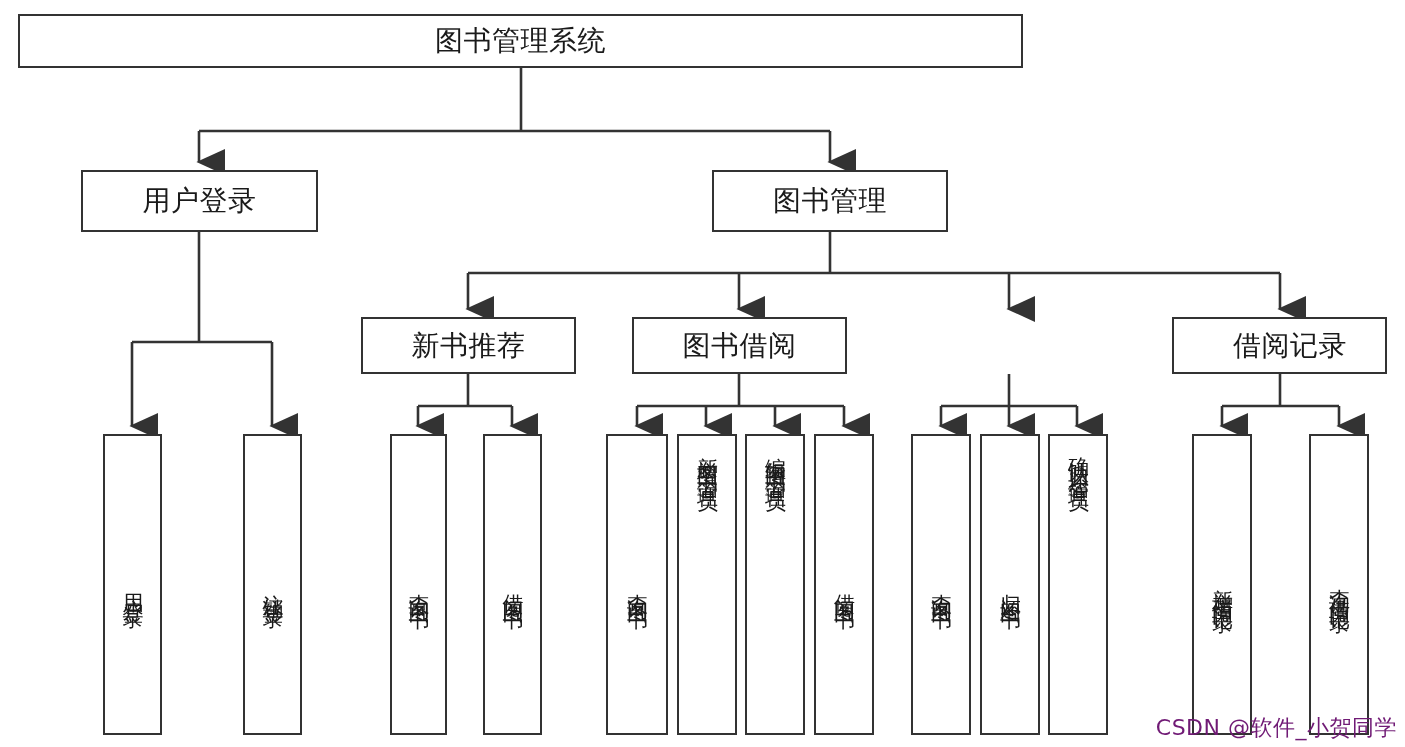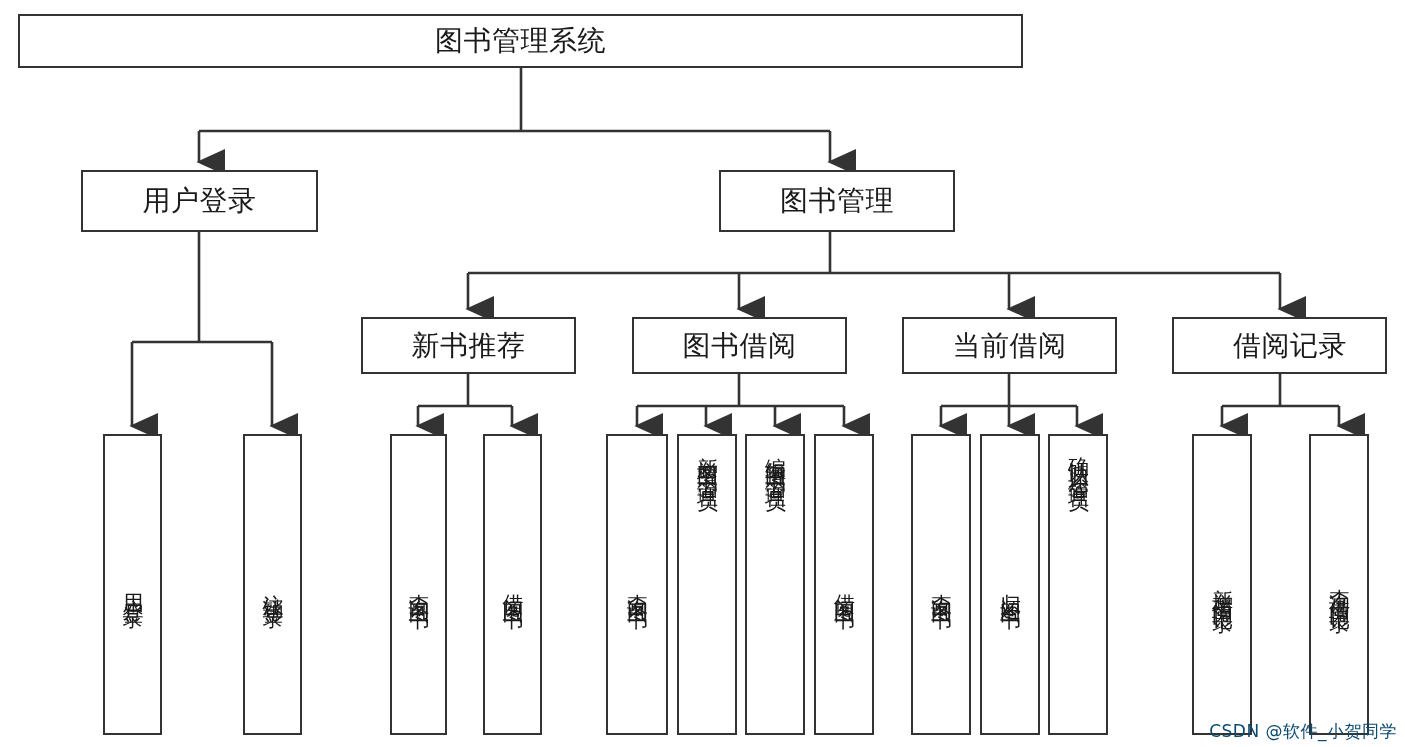--- a/index.html
+++ b/index.html
@@ -55,22 +55,22 @@
     line-height: 1;
     white-space: nowrap;
   }
   .node-box.leaf.center-v {
     align-items: center;
   }
   .watermark {
     position: absolute;
     right: 8px;
     bottom: 4px;
-    font-size: 17px;
-    color: #0c4a6e;
+    font-size: 22px;
+    color: #701a75;
     white-space: nowrap;
     letter-spacing: 0.5px;
   }
 </style>
 </head>
 <body>
 
 <div id="diagram-root">
 
   <svg id="diagram-svg" viewBox="0 0 1405 747" xmlns="http://www.w3.org/2000/svg">
@@ -125,32 +125,29 @@
     </g>
   </svg>
 
   <div class="node-box" style="left:18px; top:14px; width:1005px; height:54px;">
     <span class="node-label-h">图书管理系统</span>
   </div>
 
   <div class="node-box" style="left:81px; top:170px; width:237px; height:62px;">
     <span class="node-label-h">用户登录</span>
   </div>
-  <div class="node-box" style="left:712px; top:170px; width:236px; height:62px;margin-left:7px;">
+  <div class="node-box" style="left:712px; top:170px; width:236px; height:62px;">
     <span class="node-label-h">图书管理</span>
   </div>
 
   <div class="node-box" style="left:632px; top:317px; width:215px; height:57px;">
     <span class="node-label-h">图书借阅</span>
   </div>
   <div class="node-box" style="left:361px; top:317px; width:215px; height:57px;">
     <span class="node-label-h">新书推荐</span>
-  </div>
-  <div class="node-box" style="left:902px; top:317px; width:215px; height:57px;">
-    <span class="node-label-h">当前借阅</span>
   </div>
   <div class="node-box" style="left:1172px; top:317px; width:215px; height:57px;padding-left:21px;">
     <span class="node-label-h">借阅记录</span>
   </div>
 
   <div class="node-box leaf center-v" style="left:103px; top:434px; width:59px; height:301px;">
     <span class="node-label-v">用户登录</span>
   </div>
   <div class="node-box leaf center-v" style="left:243px; top:434px; width:59px; height:301px;">
     <span class="node-label-v">注销登录</span>

